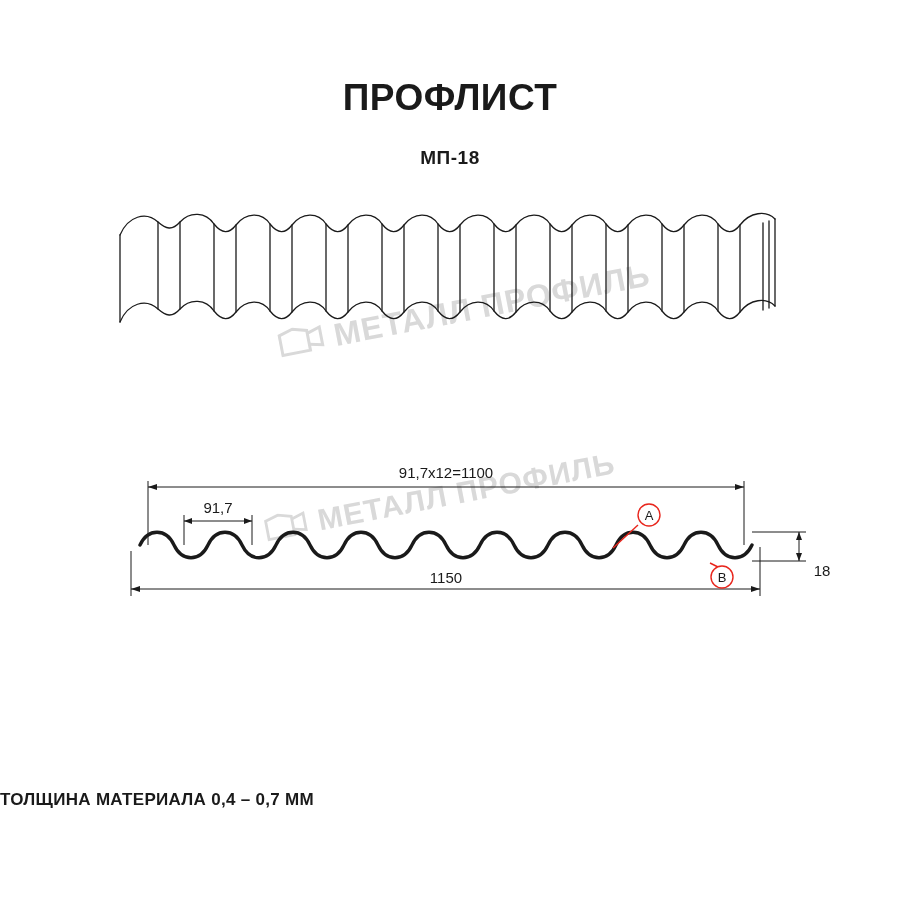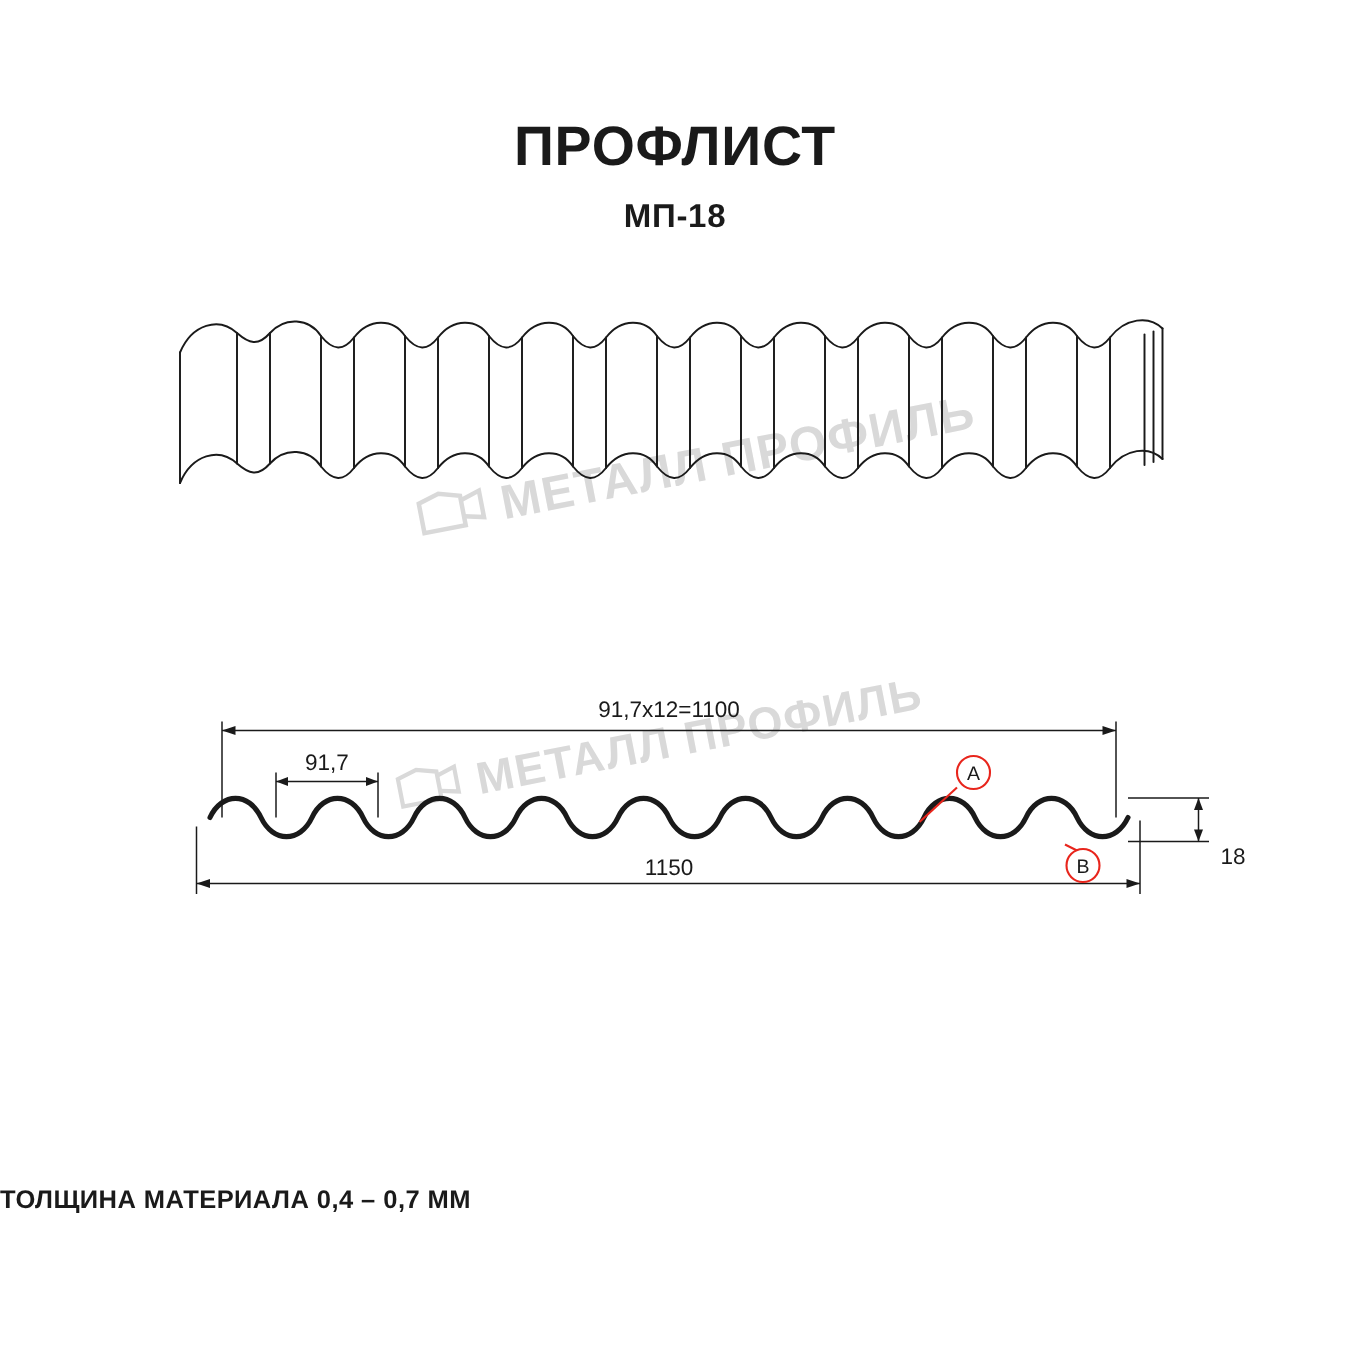--- a/index.html
+++ b/index.html
@@ -28,22 +28,22 @@
     text-align: center;
   }
   .title-main {
     font-size: 37px;
     font-weight: bold;
     letter-spacing: 0.5px;
     color: #1a1a1a;
     line-height: 1.1;
   }
   .title-sub {
-    margin-top: 12px;
-    font-size: 22px;
+    margin-top: 28px;
+    font-size: 19px;
     font-weight: bold;
     color: #1a1a1a;
     letter-spacing: 0.5px;
   }
   .drawing {
     position: absolute;
     top: 0;
     left: 0;
   }
   .footer-note {

